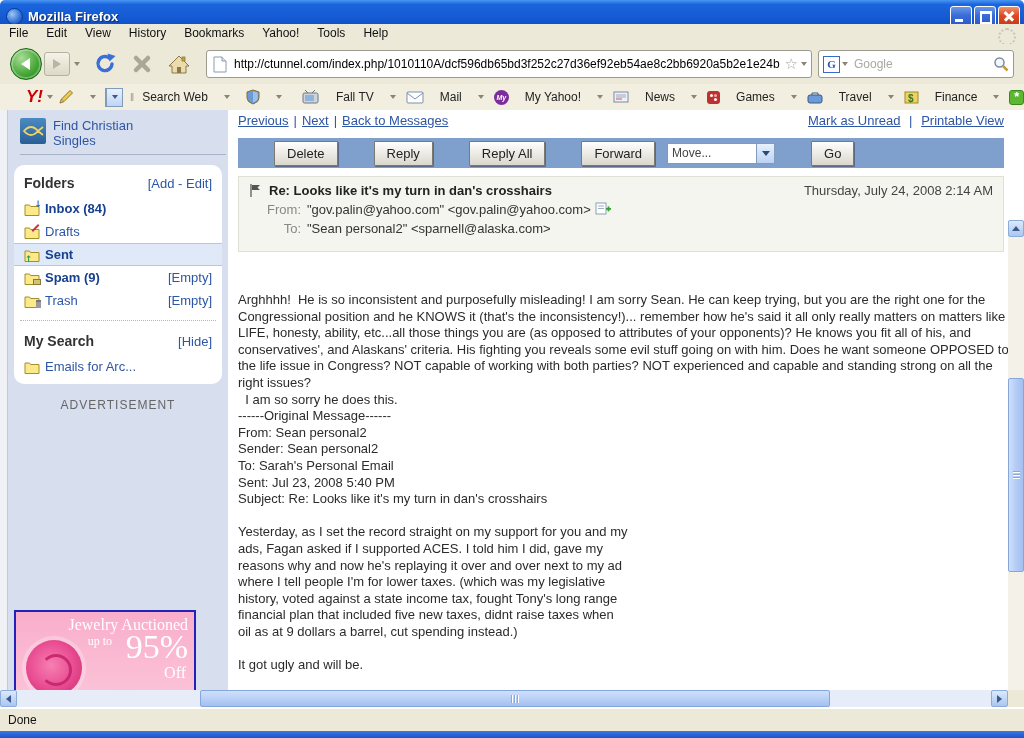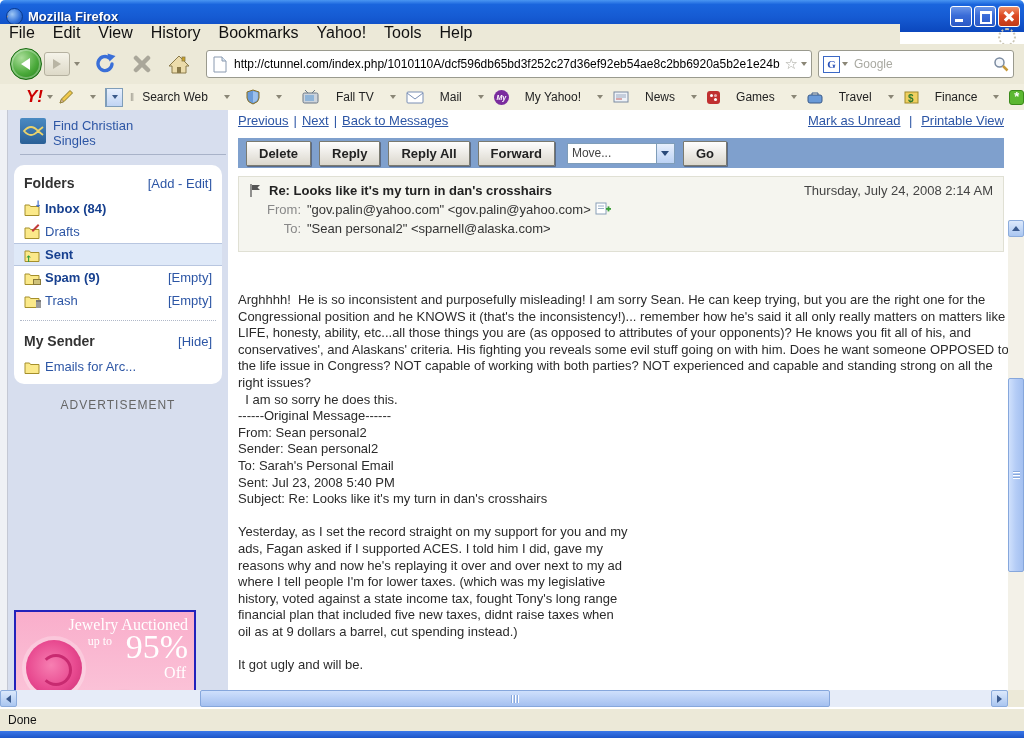--- a/index.html
+++ b/index.html
@@ -17,22 +17,22 @@
   .wtitle{color:#fff;font-weight:bold;font-size:13px;text-shadow:1px 1px 1px #0a2a6a;}
   .winbtns{margin-left:auto;display:flex;gap:2px;}
   .wb{width:20px;height:19px;border-radius:3px;border:1px solid #fff;
     background:linear-gradient(180deg,#6a96e8,#3a6cd8 45%,#2a58c4);position:relative;cursor:pointer;}
   .wb.close{background:linear-gradient(180deg,#f0926a,#dd4a24 45%,#c03a18);}
   .wb .g-min{position:absolute;left:4px;bottom:4px;width:8px;height:3px;background:#fff;}
   .wb .g-max{position:absolute;left:5px;top:4px;width:8px;height:8px;border:2px solid #fff;border-top-width:3px;}
   .wb .g-x1,.wb .g-x2{position:absolute;left:4px;top:8px;width:12px;height:2.5px;background:#fff;}
   .wb .g-x1{transform:rotate(45deg);} .wb .g-x2{transform:rotate(-45deg);}
   
-  .menubar{position:absolute;top:24px;left:0;width:900px;height:20px;background:#ece9d8;
-    border-bottom:1px solid #d8d4c0;display:flex;align-items:flex-end;font-size:16px;color:#111;}
+  .menubar{position:absolute;top:24px;left:0;width:1024px;height:20px;background:#ece9d8;
+    border-bottom:1px solid #d8d4c0;display:flex;align-items:flex-start;font-size:12px;color:#111;}
   .menubar span{padding:2px 9px;cursor:pointer;}
   .throbber{position:absolute;right:8px;top:28px;width:14px;height:14px;border-radius:50%;
     border:2px dotted #c9c4b2;}
   
   .navbar{position:absolute;top:44px;left:0;width:1024px;height:40px;background:#ece9d8;
     border-bottom:1px solid #cfcbb8;display:flex;align-items:center;}
   .backbtn{width:30px;height:30px;border-radius:50%;margin-left:10px;
     background:radial-gradient(circle at 35% 30%,#a9dd98,#4aa93a 55%,#1f7a16);
     border:1px solid #176a10;box-shadow:inset 0 0 0 2px rgba(255,255,255,.3);
     display:flex;align-items:center;justify-content:center;cursor:pointer;}
@@ -123,23 +123,23 @@
   .ring1{width:34px;height:34px;right:46px;bottom:26px;}
   .ring2{width:40px;height:40px;right:14px;bottom:8px;border-color:#e8e8ee;}
   
   .main{position:absolute;left:228px;top:0;width:780px;height:580px;background:#fff;}
   .mnav{position:absolute;left:10px;top:3px;right:4px;font-size:13px;color:#444;display:flex;}
   .lnk{color:#2d56a5;text-decoration:underline;cursor:pointer;}
   .mnav .sp{margin:0 5px;color:#2d56a5;}
   .mnav .right{margin-left:auto;}
   .mtoolbar{position:absolute;left:10px;top:28px;right:4px;height:30px;background:#7fa0cd;
     display:flex;align-items:center;gap:8px;padding-left:8px;box-sizing:border-box;}
-  .xpbtn{height:23px;padding:0 12px;font-size:13px;font-weight:bold;color:#222;
+  .xpbtn{height:23px;padding:0 12px;font-size:13px;font-weight:normal;color:#222;
     background:linear-gradient(#fefefe,#dbd7cd);border:1px solid #7a7a70;
-    box-shadow:1px 1px 0 #5a6a86;border-radius:1px;cursor:pointer;display:flex;align-items:center;}
+    box-shadow:1px 1px 0 #5a6a86;border-radius:1px;cursor:pointer;display:flex;align-items:center;margin-left:28px;}
   .mv{width:108px;height:21px;background:#fff;border:1px solid #7f9db9;display:flex;align-items:center;
     font-size:12px;color:#444;padding-left:4px;box-sizing:border-box;cursor:pointer;margin-left:4px;}
   .mv .cbtn{margin-left:auto;width:17px;height:100%;background:linear-gradient(#e8f0fd,#bcd2f4);
     border-left:1px solid #7f9db9;display:flex;align-items:center;justify-content:center;}
   .mv .cbtn i{width:0;height:0;border-left:4px solid transparent;border-right:4px solid transparent;border-top:5px solid #2a4a7a;}
   .mheader{position:absolute;left:10px;top:66px;right:4px;height:76px;background:#f5f5ef;
     border:1px solid #e0e0d4;box-sizing:border-box;font-size:13px;}
   .subjrow{display:flex;align-items:center;padding:6px 10px 2px 10px;}
   .subjrow b{color:#222;margin-left:8px;}
   .subjrow .date{margin-left:auto;color:#444;font-weight:normal;}
@@ -414,21 +414,21 @@
           <svg width="16" height="14">
               <path d="M1 3 h4.5 l1 1.5 H15 v9 H1 z" fill="#fbe98a" stroke="#a58f2b"></path>
             </svg>
           <b class="ov bin"></b>
         </span>
         <span class="lbl">Trash</span>
         <span class="act">[Empty]</span>
       </div>
       <div class="dotline"></div>
       <div class="phead">
-        <b>My Sender</b>
+        <b>My Search</b>
         <span class="act">[Hide]</span>
       </div>
       <div class="frow">
         <span class="ficon">
           <svg width="16" height="14">
               <path d="M1 3 h4.5 l1 1.5 H15 v9 H1 z" fill="#fbe98a" stroke="#a58f2b"></path>
             </svg>
         </span>
         <span class="lbl">Emails for Arc...</span>
       </div>

